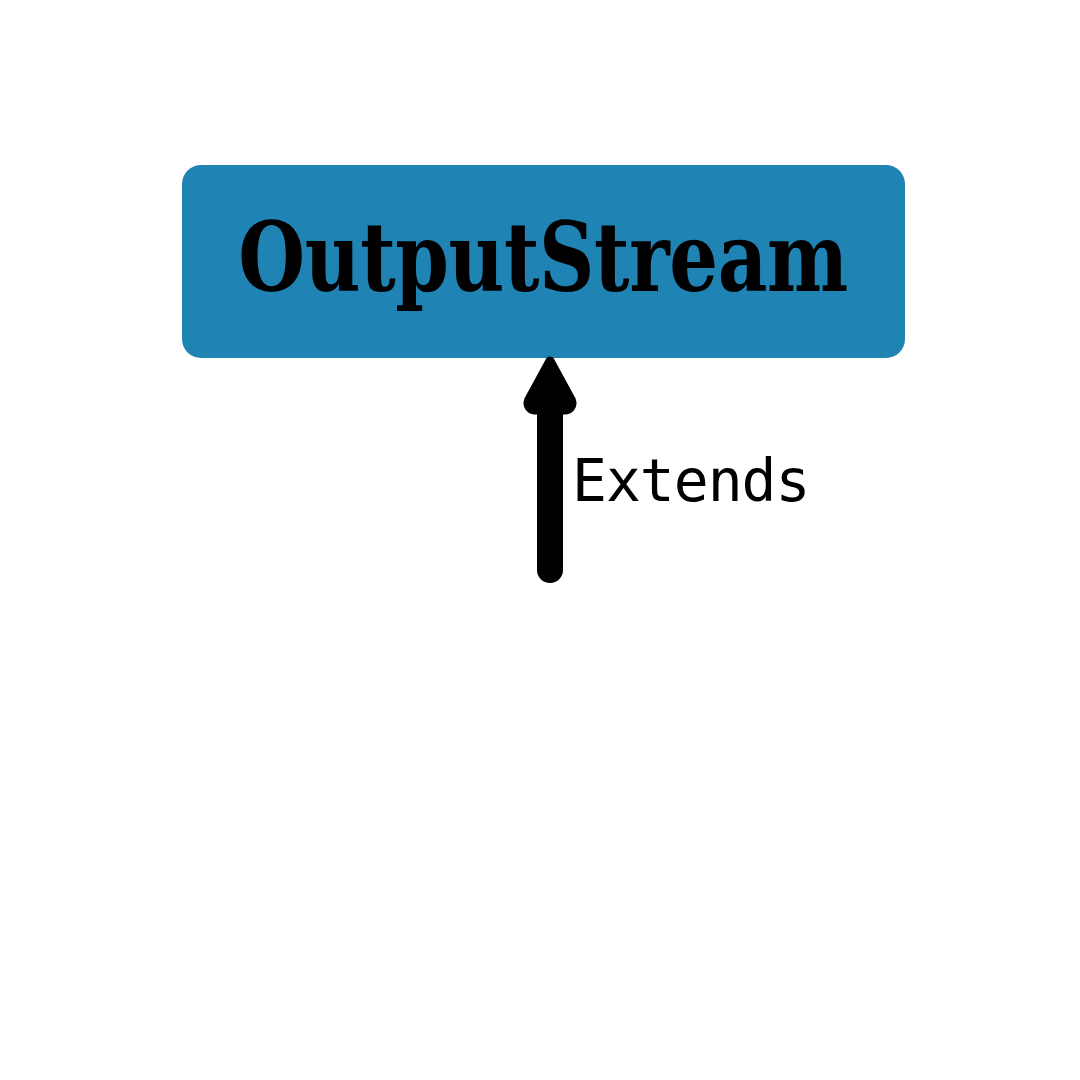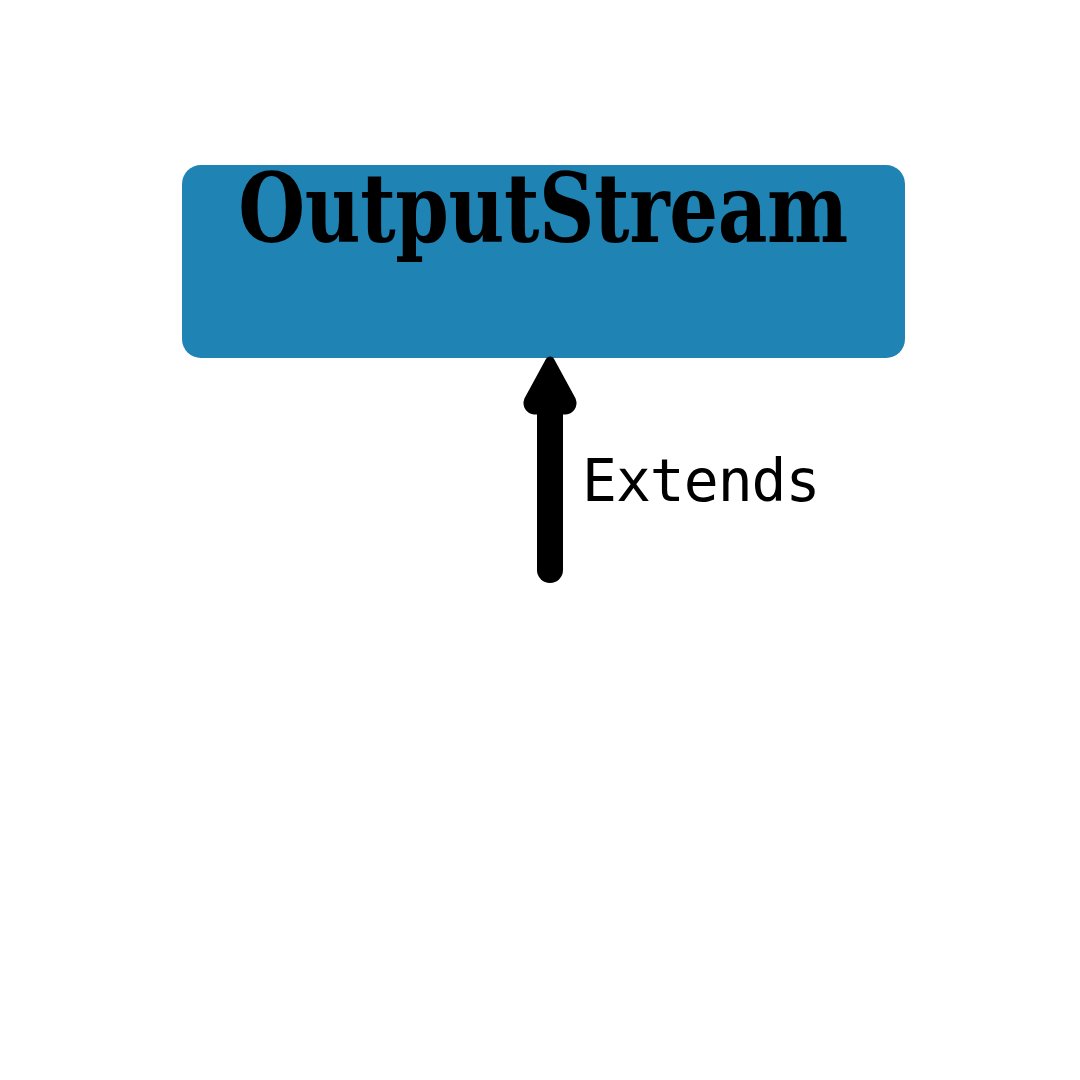--- a/index.html
+++ b/index.html
@@ -22,20 +22,21 @@
     background: #ffffff;
   }
 
   
   .class-box {
     position: absolute;
     box-sizing: border-box;
     background: #1f83b4;
     border-radius: 19px;
     display: flex;
+    align-items: center;
     justify-content: center;
     overflow: hidden;
   }
 
   #box-superclass {
     left: 182px;
     top: 165px;
     width: 723px;
     height: 193px;
   }
@@ -89,21 +90,20 @@
     position: absolute;
     left: 572px;
     top: 452px;
     font-family: "DejaVu Sans Mono", "Liberation Mono", monospace;
     font-size: 58px;
     font-weight: 400;
     color: #000000;
     white-space: nowrap;
     line-height: 1;
     letter-spacing: -1px;
-    margin-left: 10px;
   }
 </style>
 </head>
 <body>
 
 <div id="diagram-canvas">
 
   <div class="class-box" id="box-superclass">
     <span class="class-label" id="label-superclass">OutputStream</span>
   </div>

